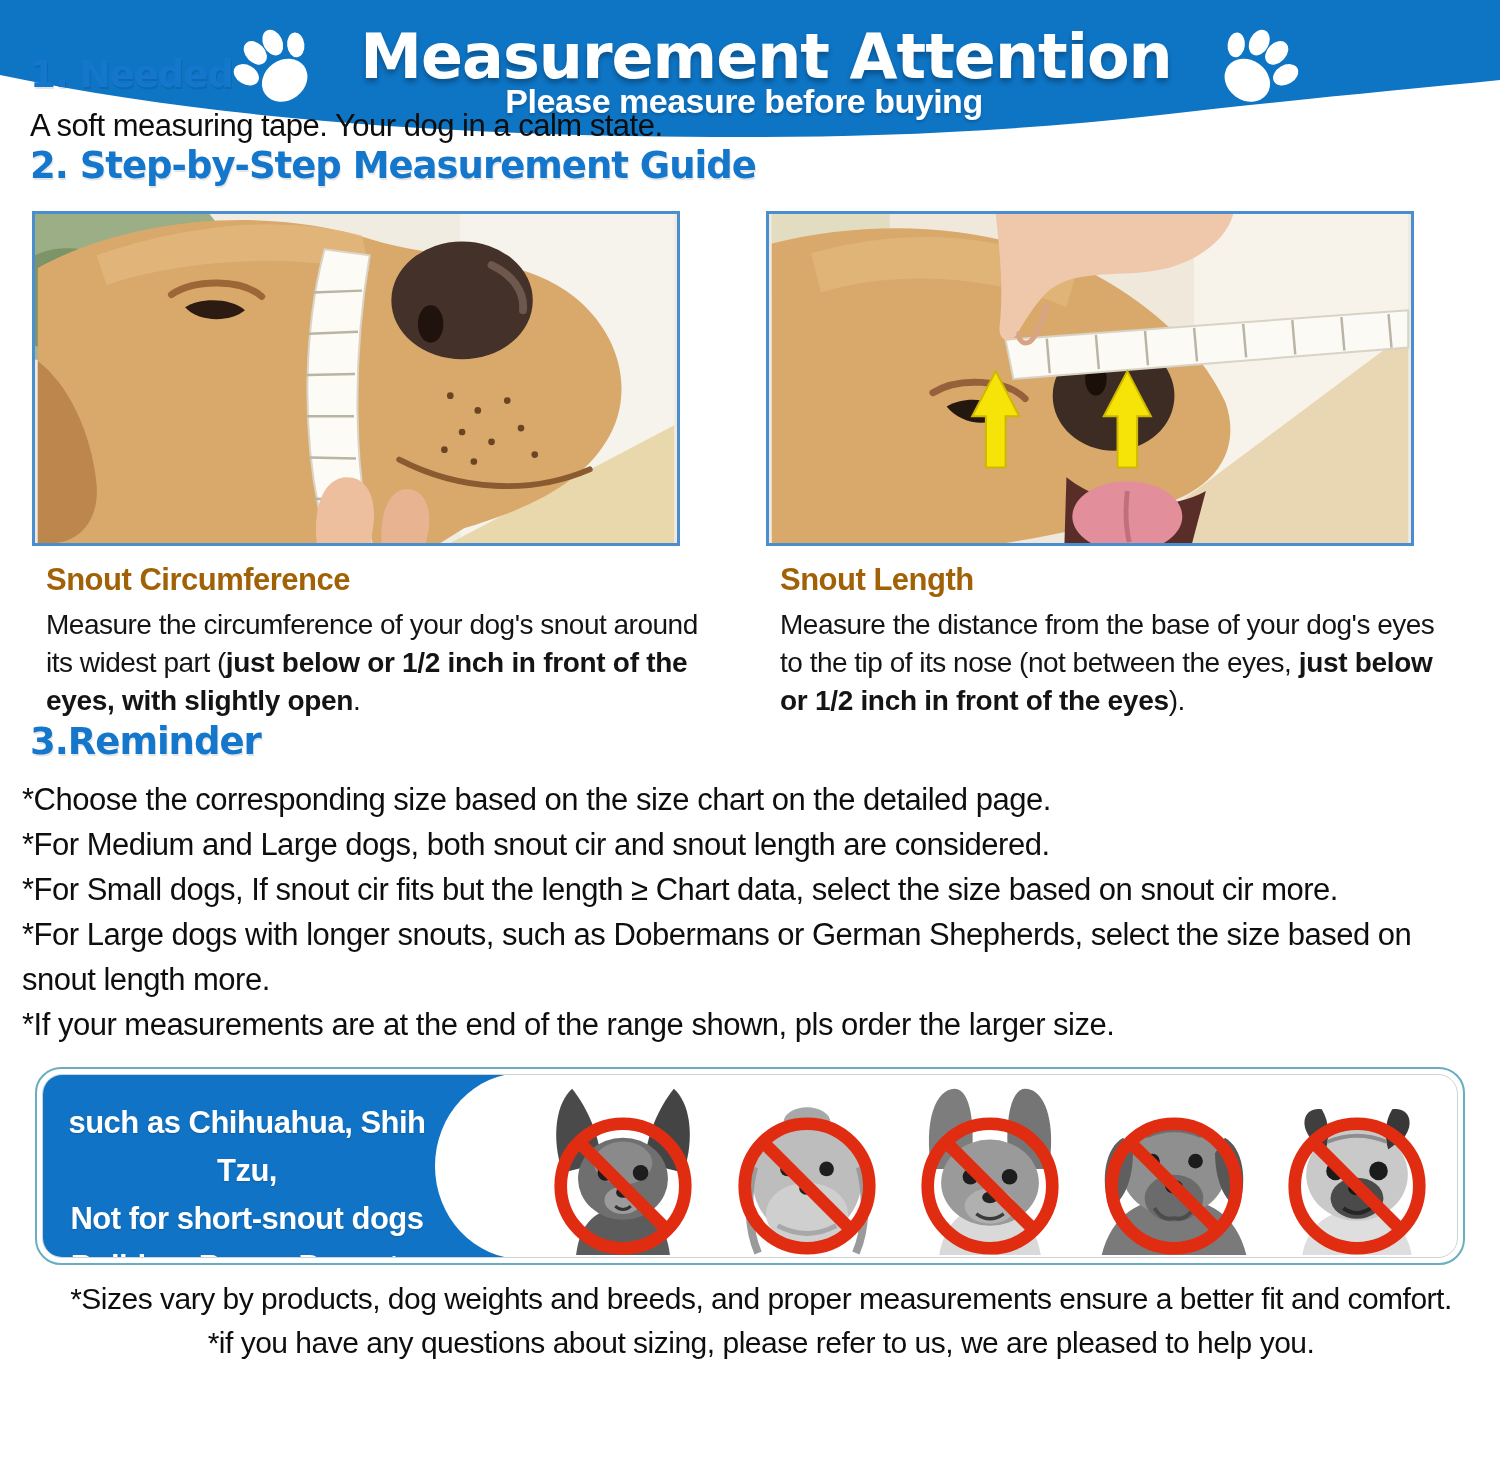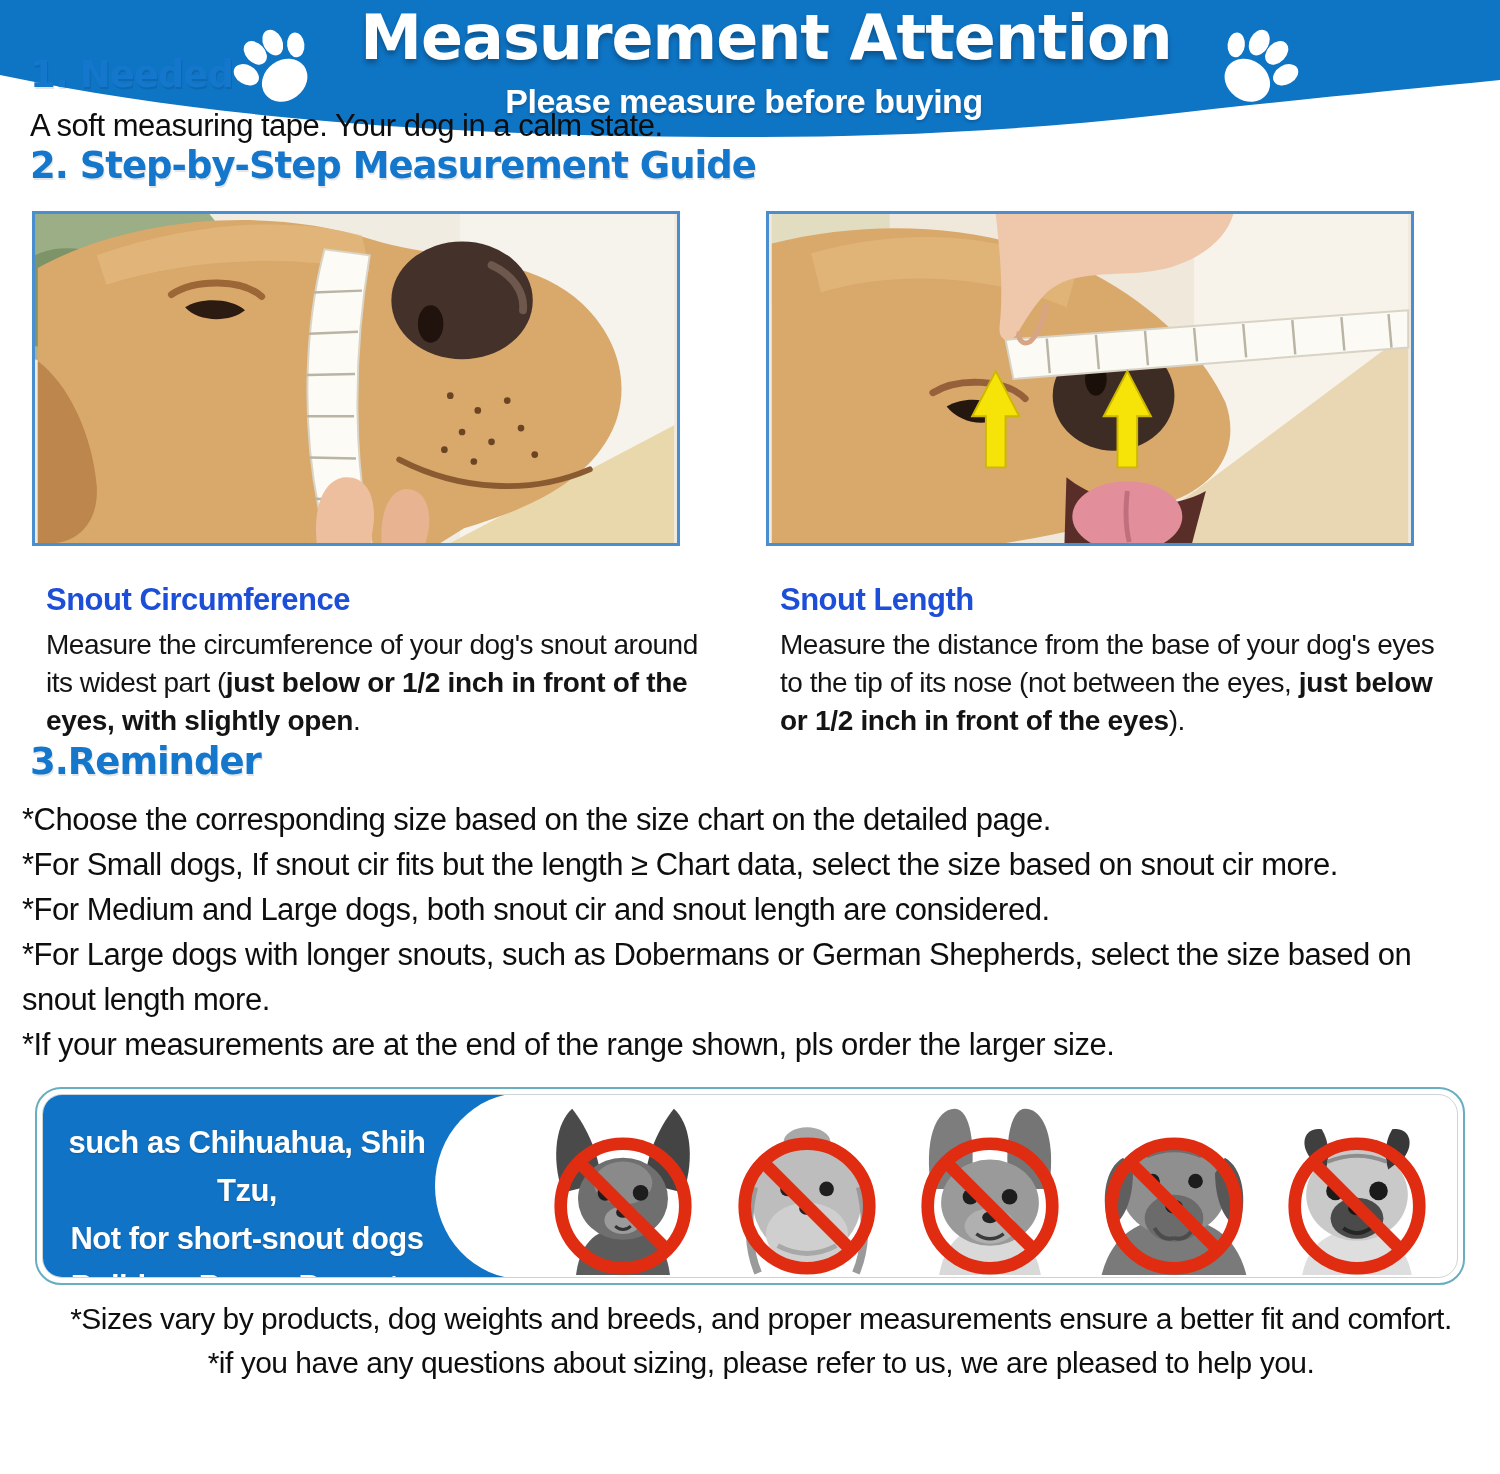--- a/index.html
+++ b/index.html
@@ -3,42 +3,42 @@
 <meta charset="utf-8">
 <style>
   html,body{margin:0;padding:0;background:#ffffff;}
   body{width:1500px;height:1474px;overflow:hidden;position:relative;
        font-family:"Liberation Sans",sans-serif;color:#111;}
 
   
   .header-art{position:absolute;top:0;left:0;width:1500px;height:216px;z-index:0;}
   .curve-svg{position:absolute;top:0;left:0;}
   .title-row{position:absolute;top:4px;left:0;right:0;display:flex;justify-content:center;
-             align-items:flex-start;gap:42px;padding-left:32px;}
+             align-items:center;gap:42px;padding-left:32px;}
   .page-title{margin:0;font-family:"DejaVu Sans",sans-serif;font-weight:bold;font-size:62px;
               letter-spacing:-1px;color:#ffffff;text-shadow:0 4px 5px rgba(0,0,0,.28);line-height:1.1;}
   .paw{width:96px;height:100px;}
   .paw-left{transform:rotate(-36deg);margin-top:6px;}
   .paw-right{transform:scaleX(-1) rotate(-36deg);margin-top:6px;}
   .subtitle{position:absolute;top:82px;left:0;right:12px;text-align:center;color:#fff;
             font-weight:bold;font-size:34px;letter-spacing:-0.5px;text-shadow:0 2px 3px rgba(0,0,0,.2);}
 
   
   .main{position:relative;z-index:1;padding-top:53px;}
   h2.blue{margin:0 0 0 30px;font-family:"DejaVu Sans",sans-serif;font-weight:bold;font-size:37px;
           color:#1477cb;letter-spacing:-1px;text-shadow:1px 2px 0 rgba(0,0,0,.10);}
   .needed-body{margin:12px 0 0 30px;font-size:31px;letter-spacing:-0.5px;color:#0d0d0d;}
   .guide-h{margin-top:26px;}
 
   
   .photos{display:flex;gap:86px;padding-left:32px;margin-top:24px;}
   .photos figure{margin:0;width:648px;}
   .photo{width:642px;height:329px;border:3px solid #4a8ed0;background:#efe9df;display:block;}
   figcaption{padding:16px 0 0 14px;}
-  .cap-title{font-weight:bold;font-size:31px;letter-spacing:-0.5px;color:#1d4ed8;margin-top:20px;}
+  .cap-title{font-weight:bold;font-size:31px;letter-spacing:-0.5px;color:#a16207;}
   .cap-text{margin-top:8px;width:664px;font-size:28px;line-height:38px;letter-spacing:-0.5px;color:#141414;}
   .cap-text b{letter-spacing:-0.3px;}
 
   
   .reminder-h{margin-top:28px;margin-left:20px;}
   .reminder{margin:14px 0 0 22px;width:1458px;}
   .reminder p{margin:0;font-size:31px;line-height:45px;letter-spacing:-0.5px;color:#0e0e0e;}
 
   
   .banner{position:relative;margin:20px 35px 0 35px;height:198px;background:#ffffff;
@@ -180,22 +180,22 @@
       <figcaption>
         <div class="cap-title">Snout Length</div>
         <div class="cap-text"><span>Measure the distance from the base of your dog's eyes to the tip of its nose (not between the eyes, </span><b>just below or 1/2 inch in front of the eyes</b><span>).</span></div>
       </figcaption>
     </figure>
   </div>
 
   <h2 class="blue reminder-h">3.Reminder</h2>
   <div class="reminder">
     <p>*Choose the corresponding size based on the size chart on the detailed page.</p>
+    <p>*For Medium and Large dogs, both snout cir and snout length are considered.</p>
     <p>*For Small dogs, If snout cir fits but the length ≥ Chart data, select the size based on snout cir more.</p>
-    <p>*For Medium and Large dogs, both snout cir and snout length are considered.</p>
     <p>*For Large dogs with longer snouts, such as Dobermans or German Shepherds, select the size based on snout length more.</p>
     <p>*If your measurements are at the end of the range shown, pls order the larger size.</p>
   </div>
 
   <div class="banner">
     <div class="banner-inner">
       <div class="banner-blue"></div>
       <div class="banner-bulge"></div>
       <div class="banner-text">
         <div>such as Chihuahua, Shih Tzu,</div>

